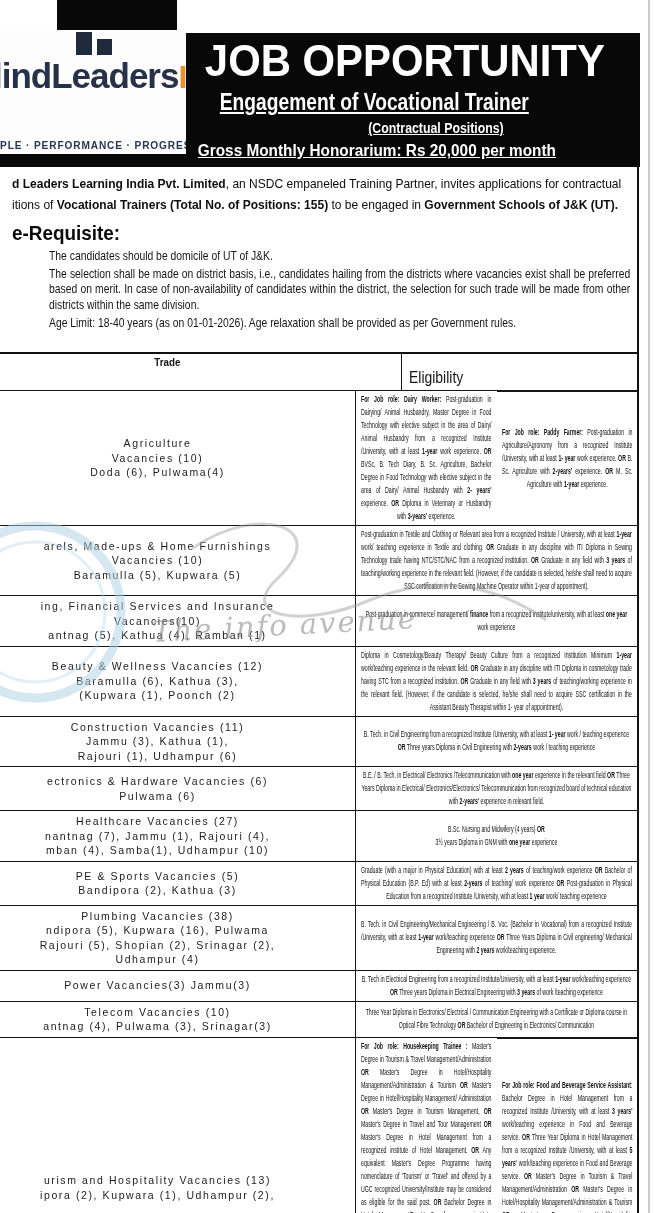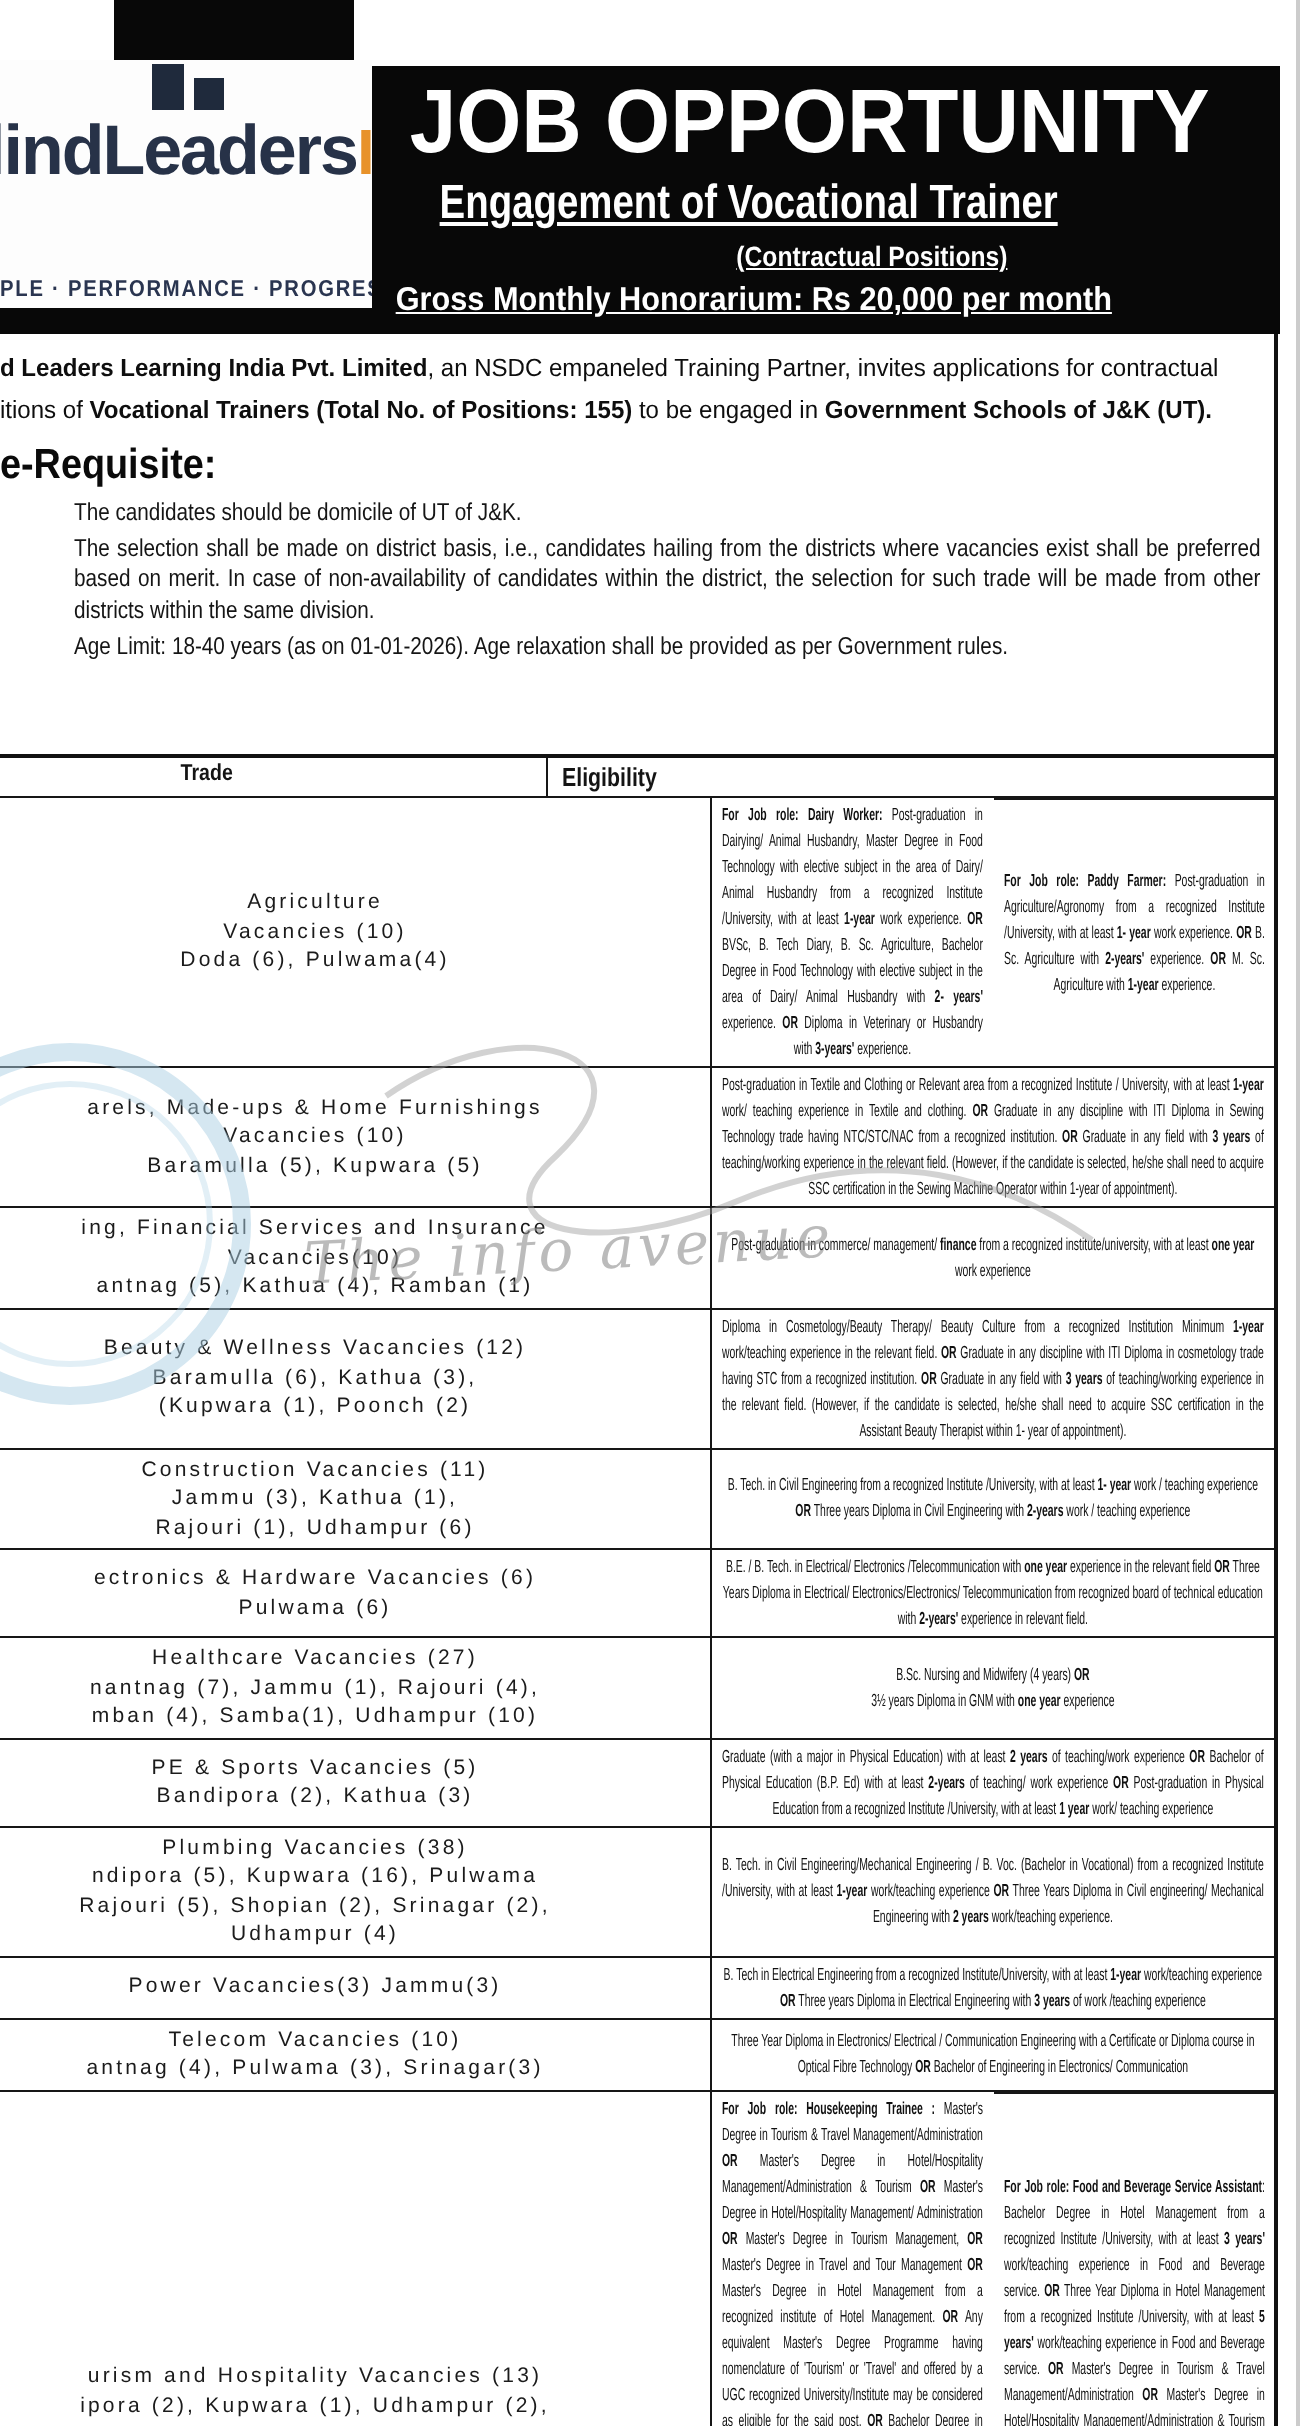--- a/index.html
+++ b/index.html
@@ -27,21 +27,21 @@
   .banner-lower{width:434px;padding-right:96px;box-sizing:border-box;text-decoration:underline;}
   .subtitle{font-size:24px;font-weight:bold;margin-top:4px;white-space:nowrap;
             transform:scaleX(.80);transform-origin:center;}
   .contract{font-size:14px;font-weight:bold;margin-top:4px;white-space:nowrap;
             transform:scaleX(.88);transform-origin:center;}
   .honor{font-size:16.5px;font-weight:bold;margin-top:5px;white-space:nowrap;
          transform:scaleX(.93);transform-origin:center;}
 
   
   .ad-body{position:absolute;left:0;top:167px;width:637px;border-right:2.5px solid #111;}
-  .intro{height:210px;box-sizing:border-box;padding:7px 6px 0 0;overflow:hidden;}
+  .intro{height:185px;box-sizing:border-box;padding:7px 6px 0 12px;overflow:hidden;}
   .intro-para{font-size:12.4px;line-height:21px;color:#0e0e0e;transform:scaleX(.97);
               transform-origin:0 0;width:103%;}
   .prereq-heading{font-size:21px;font-weight:bold;color:#0a0a0a;margin:5px 0 4px 0;
                   transform:scaleX(.90);transform-origin:0 50%;white-space:nowrap;}
   .points{margin-left:37px;}
   .point{font-size:12.2px;line-height:15.7px;color:#151515;text-align:justify;margin-bottom:2px;
          transform:scaleX(.85);transform-origin:0 0;width:117.5%;}
 
   
   .jtable{border-top:2px solid #111;}
@@ -51,24 +51,24 @@
                flex-direction:column;justify-content:center;text-align:center;padding:3px 0;
                font-size:10.5px;letter-spacing:1.6px;line-height:14.5px;color:#1b1b1b;}
   .tcell-trade .shift{transform:translateX(-20px);}
   .tcell-elig{flex:1;display:flex;flex-direction:row;min-width:0;}
   .subcell{flex:1;padding:2px 5px;display:flex;flex-direction:column;justify-content:center;}
   .subcell + .subcell{border-top:1.6px solid #161616;}
   .cond{font-size:8.7px;line-height:13px;color:#101010;transform:scaleX(.60);
         transform-origin:0 50%;width:166.6%;}
   .cond.jc{text-align:justify;text-align-last:center;}
   .cond.c{text-align:center;}
-  .hcell-trade{width:274px;box-sizing:border-box;border-right:1.6px solid #161616;text-align:center;
+  .hcell-trade{width:402px;box-sizing:border-box;border-right:1.6px solid #161616;text-align:center;
                font-weight:bold;font-size:11.5px;padding:2px 0;}
   .hcell-trade .shift{display:inline-block;transform:translateX(-33px) scaleX(.85);}
-  .hcell-elig{flex:1;font-weight:bold;font-size:13px;padding:2px 0 2px 7px;}
+  .hcell-elig{flex:1;font-weight:normal;font-size:17px;padding:14px 0 2px 7px;}
   .hcell-elig .shift{display:inline-block;transform:scaleX(.82);transform-origin:0 50%;}
 
   
   .wm-svg{position:absolute;left:-62px;top:498px;pointer-events:none;z-index:6;}
   .wm-text{position:absolute;left:152px;top:608px;z-index:6;pointer-events:none;
            font-family:"DejaVu Serif",serif;font-style:italic;font-size:29px;color:#8f8f8f;
            opacity:.6;letter-spacing:2px;transform:rotate(-3deg);white-space:nowrap;}
 </style>
 </head>
 <body>

